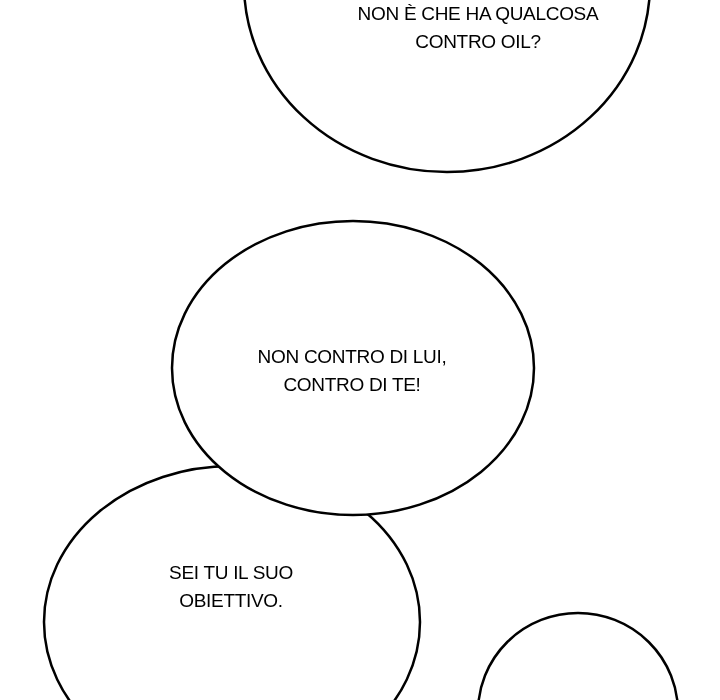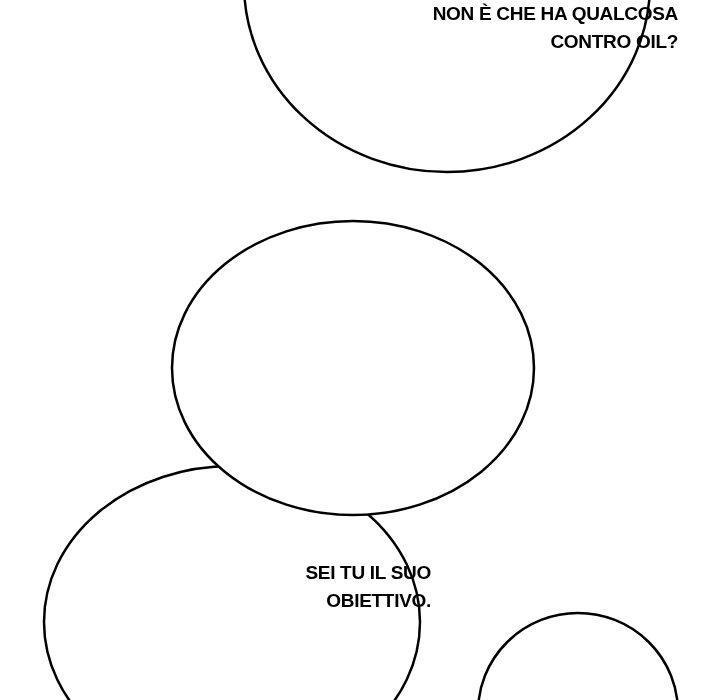--- a/index.html
+++ b/index.html
@@ -18,23 +18,23 @@
   .bubble-layer {
     position: absolute;
     left: 0;
     top: 0;
     width: 720px;
     height: 700px;
   }
   .bubble-text {
     position: absolute;
     width: 400px;
-    text-align: right;
+    text-align: center;
     color: #000000;
-    font-weight: 700;
+    font-weight: 400;
     font-size: 19px;
     line-height: 28px;
     letter-spacing: -0.3px;
     white-space: pre-line;
     text-transform: uppercase;
   }
   .bubble-text-top {
     left: 278px;
     top: 0px;
   }
@@ -59,17 +59,19 @@
     <ellipse cx="232" cy="622" rx="188" ry="156" fill="#ffffff" stroke="#000000" stroke-width="2.5"></ellipse>
 
     <ellipse cx="578" cy="712" rx="100" ry="99" fill="#ffffff" stroke="#000000" stroke-width="2.5"></ellipse>
 
     <ellipse cx="353" cy="368" rx="181" ry="147" fill="#ffffff" stroke="#000000" stroke-width="2.5"></ellipse>
   </svg>
 
   <div class="bubble-text bubble-text-top">NON È CHE HA QUALCOSA
 CONTRO OIL?</div>
 
+  <div class="bubble-text bubble-text-middle">NON CONTRO DI LUI,
+CONTRO DI TE!</div>
 
   <div class="bubble-text bubble-text-bottom-left">SEI TU IL SUO
 OBIETTIVO.</div>
 
 </div>
 
 </body></html>

